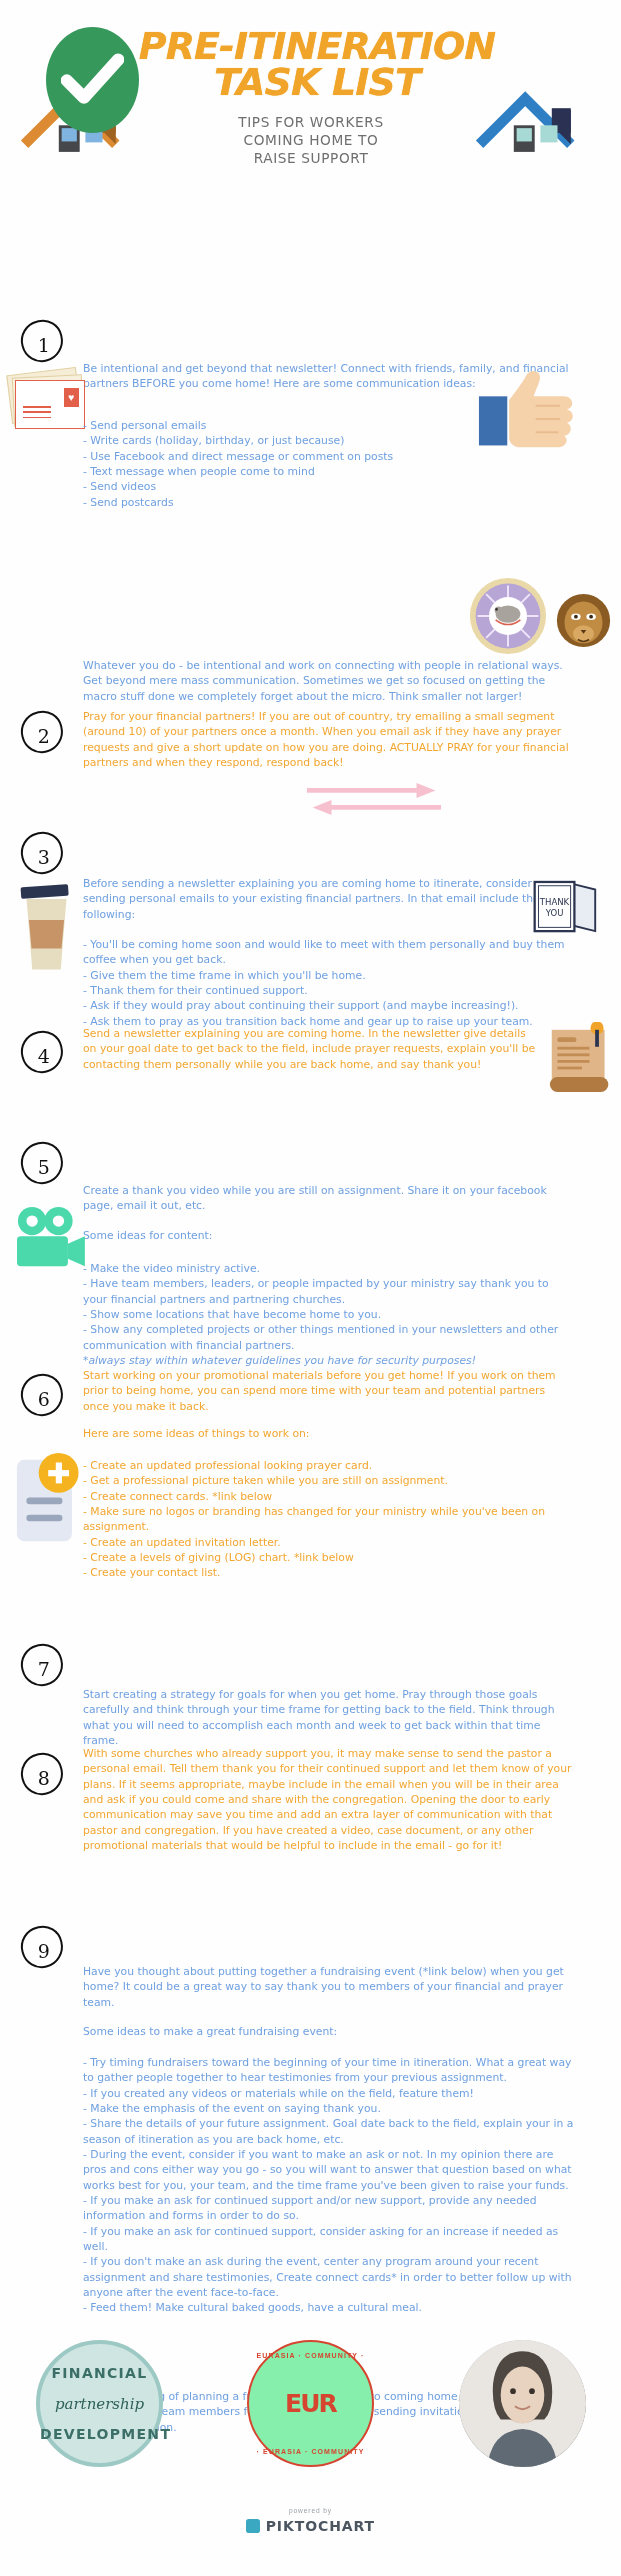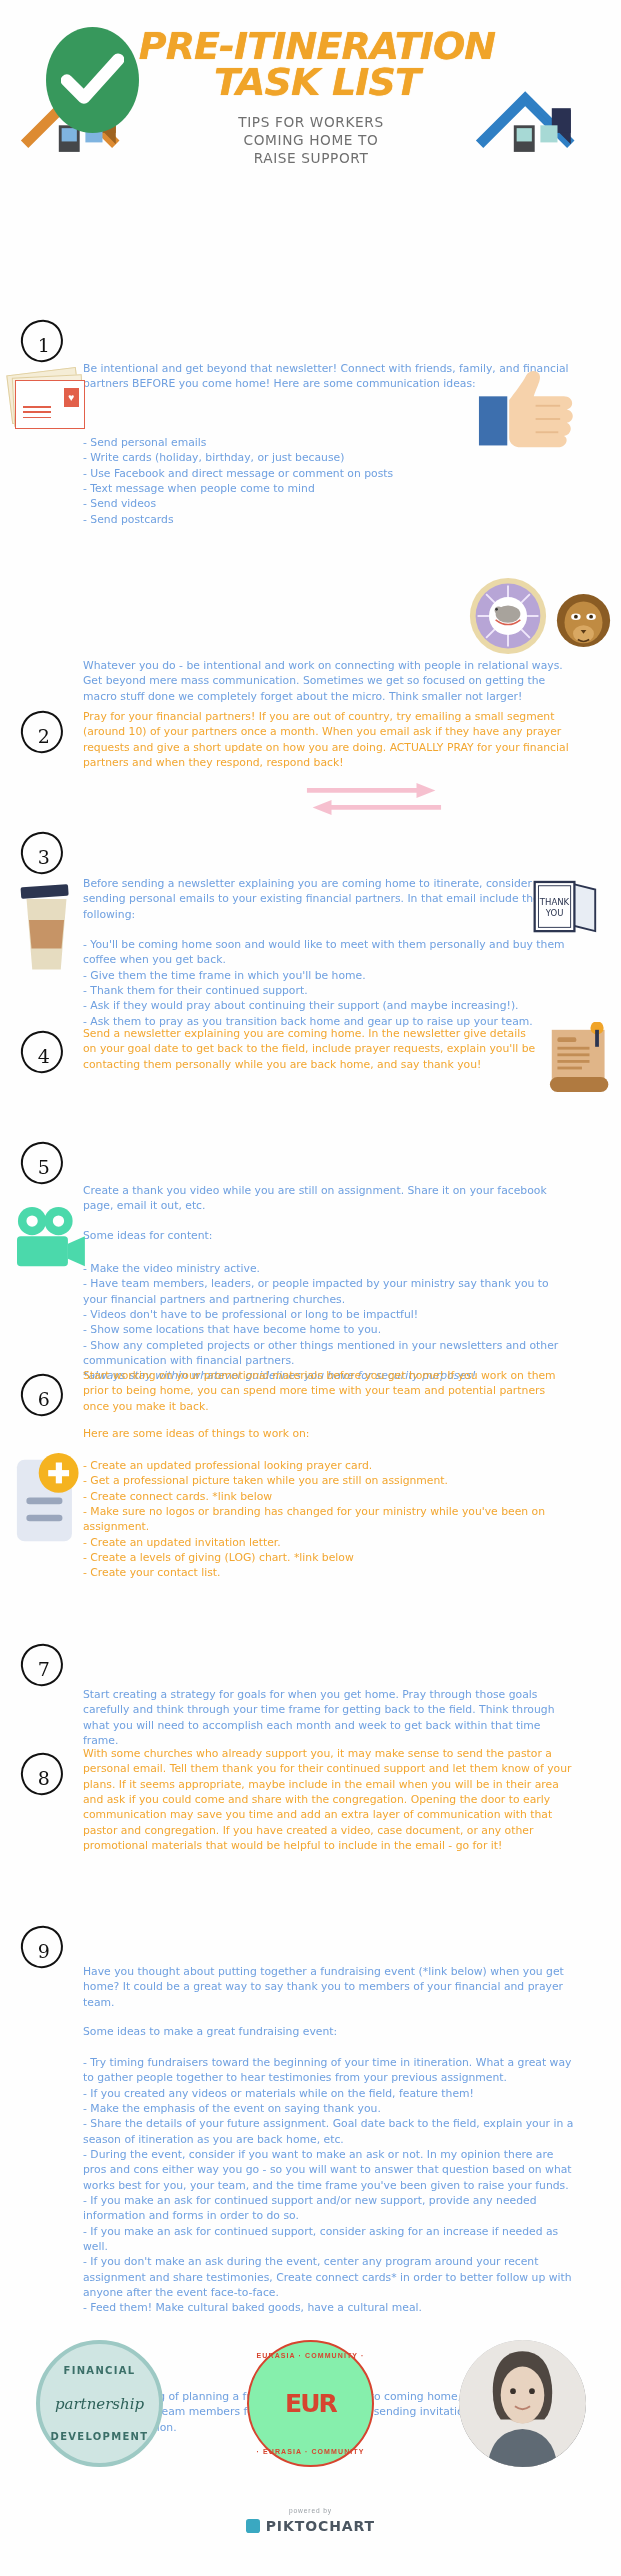--- a/index.html
+++ b/index.html
@@ -177,21 +177,21 @@
     left: 36px;
     background: #cfe5e2;
     border: 4.7px solid #9dc9c4;
     color: #3b6f68;
     display: flex; align-items: center; justify-content: center;
     flex-direction: column;
     font-family: "DejaVu Sans", sans-serif;
   }
   .badge1 .arc-top, .badge1 .arc-bot {
     position: absolute; width: 100%; text-align: center;
-    font-size: 10px; letter-spacing: 1.3px; font-weight: bold;
+    font-size: 14px; letter-spacing: 1.3px; font-weight: bold;
   }
   .badge1 .arc-top { top: 21px; }
   .badge1 .arc-bot { bottom: 21px; }
   .badge1 .mid {
     font-family: "DejaVu Serif", serif;
     font-style: italic;
     font-size: 15px;
     color: #2d6159;
   }
   .badge2 {
@@ -320,21 +320,21 @@
   <div class="ill thumb" style="top:216px">
     <svg width="104" height="85" viewBox="0 0 110 90">
       <rect x="2" y="30" width="30" height="52" fill="#3d6fae"></rect>
       <path d="M34 34 C40 26 48 16 52 8 C56 0 70 2 66 14 C64 20 61 26 60 30 L92 30 C102 30 104 42 95 44 C104 46 103 57 95 58 C102 61 100 71 92 72 C98 75 94 84 86 84 L46 84 C40 84 34 80 34 74 Z" fill="#f6d2ab"></path>
       <path d="M62 40 L88 40" stroke="#e8bb8e" stroke-width="2"></path>
       <path d="M62 54 L88 54" stroke="#e8bb8e" stroke-width="2"></path>
       <path d="M62 68 L86 68" stroke="#e8bb8e" stroke-width="2"></path>
     </svg>
   </div>
 
-  <div class="body-text blue" style="top:235px">
+  <div class="body-text blue" style="top:218px">
     <p class="tight">- Send personal emails</p>
     <p class="tight">- Write cards (holiday, birthday, or just because)</p>
     <p class="tight">- Use Facebook and direct message or comment on posts</p>
     <p class="tight">- Text message when people come to mind</p>
     <p class="tight">- Send videos</p>
     <p class="tight">- Send postcards</p>
   </div>
 
   <div class="ill medal" style="left:468px; top:424px">
     <svg width="80" height="80" viewBox="0 0 84 84">
@@ -465,21 +465,20 @@
       <circle cx="20" cy="16" r="6" fill="#ffffff"></circle>
       <circle cx="48" cy="16" r="6" fill="#ffffff"></circle>
       <rect x="4" y="32" width="54" height="32" rx="4" fill="#4bd9ab"></rect>
       <path d="M58 40 L76 32 L76 64 L58 56 Z" fill="#4bd9ab"></path>
     </svg>
   </div>
 
   <div class="body-text blue" style="top:1061px">
     <p class="tight">- Make the video ministry active.</p>
     <p class="tight">-  Have team members, leaders, or people impacted by your ministry say thank you to your financial partners and partnering churches.</p>
-    <p class="tight">- Videos don't have to be professional or long to be impactful!</p>
     <p class="tight">- Show some locations that have become home to you.</p>
     <p class="tight">- Show any completed projects or other things mentioned in your newsletters and other communication with financial partners.</p>
     <p class="tight ital">*always stay within whatever guidelines you have for security purposes!</p>
   </div>
 </div>
 
 <div class="section">
   <div class="num" style="top:1222px">
     <span class="ring"></span>
       <span class="glyph">6</span>

